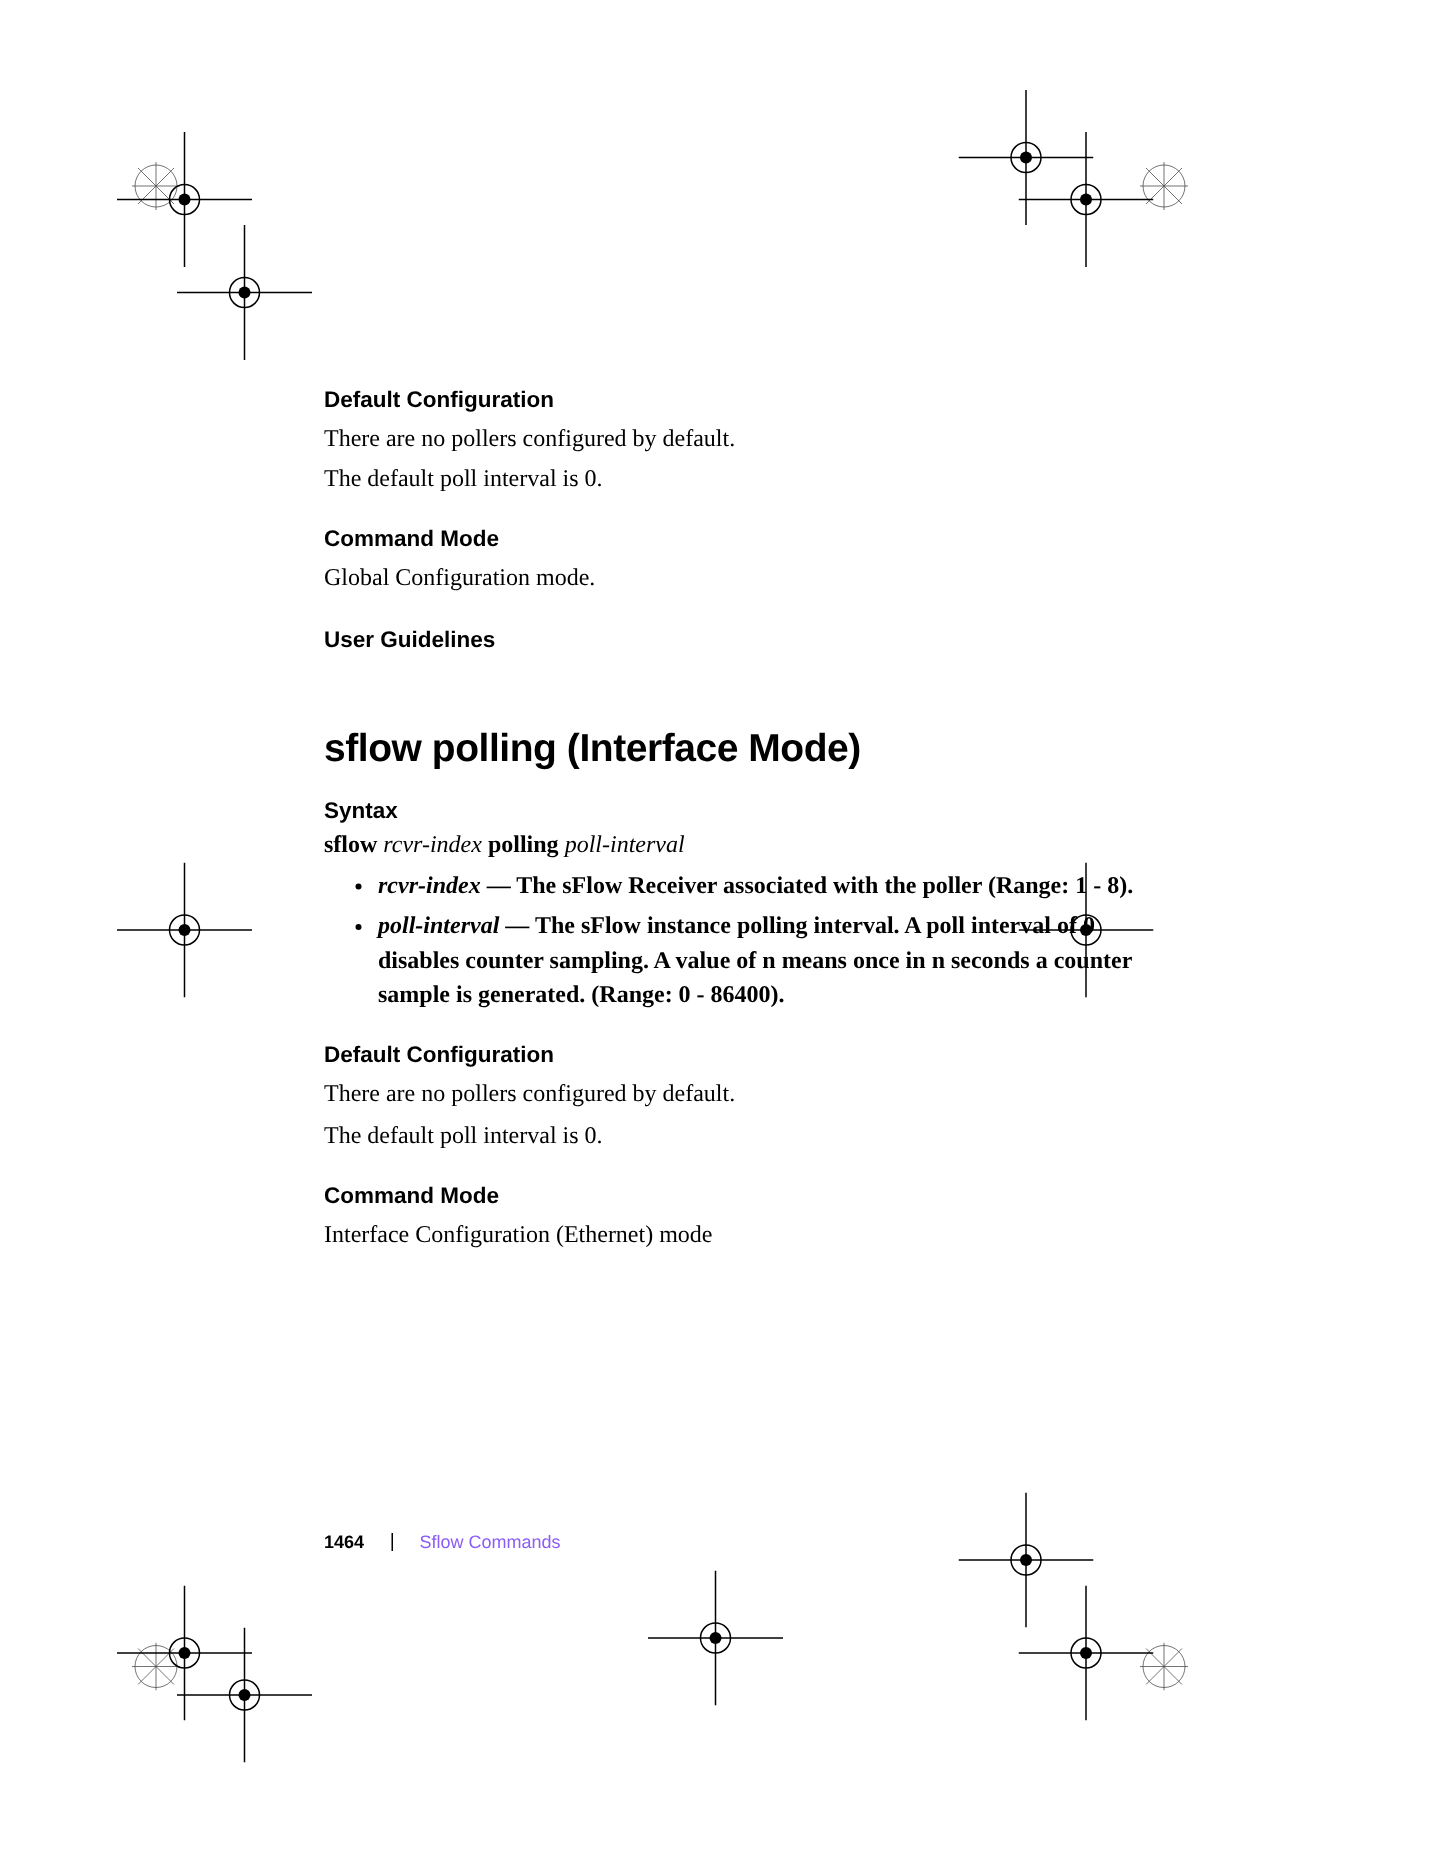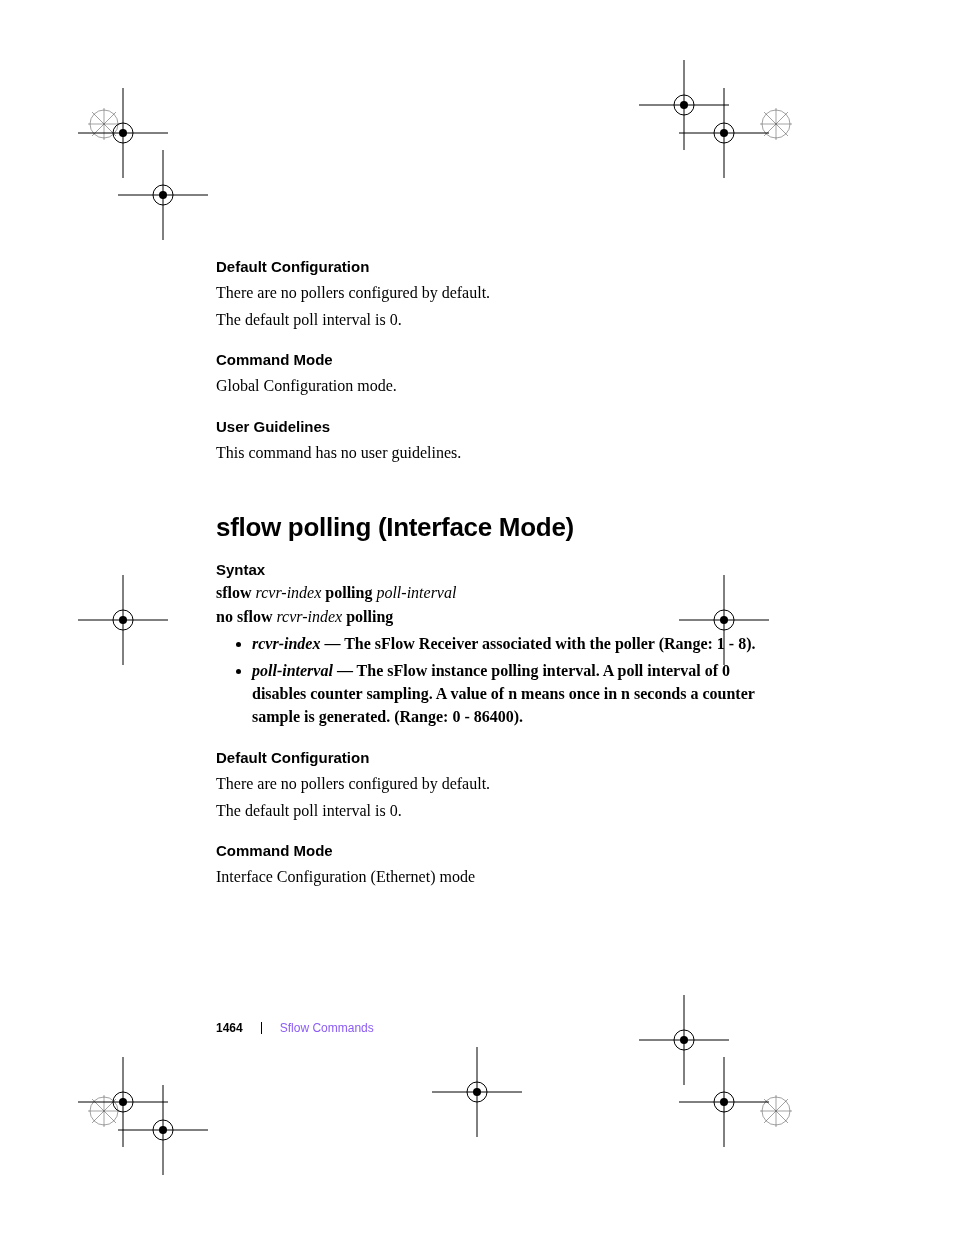--- a/index.html
+++ b/index.html
@@ -256,34 +256,30 @@
       <p class="body">The default poll interval is 0.</p>
     </div>
 
     <div class="block">
       <p class="h-bold">Command Mode</p>
       <p class="body">Global Configuration mode.</p>
     </div>
 
     <div class="block">
       <p class="h-bold">User Guidelines</p>
-      <p class="body">This command has no user guidelines.</p>
     </div>
 
 
     <h2 class="title">sflow polling (Interface Mode)</h2>
 
 
     <div class="block" style="margin-top:18px">
       <p class="h-bold">Syntax</p>
       <p class="syntax-line">
         <span class="bold">sflow </span><span class="italic">rcvr-index</span><span class="bold"> polling </span><span class="italic">poll-interval</span>
-      </p>
-      <p class="syntax-line">
-        <span class="bold">no sflow </span><span class="italic">rcvr-index</span><span class="bold"> polling</span>
       </p>
       <ul class="params">
         <li>
           <span class="italic">rcvr-index</span><span> — The sFlow Receiver associated with the poller (Range: 1 - 8).</span>
         </li>
         <li>
           <span class="italic">poll-interval</span><span> — The sFlow instance polling interval.  A poll interval of 0 disables counter sampling.  A value of n means once in n seconds a counter sample is generated.  (Range: 0 - 86400).</span>
         </li>
       </ul>
     </div>

